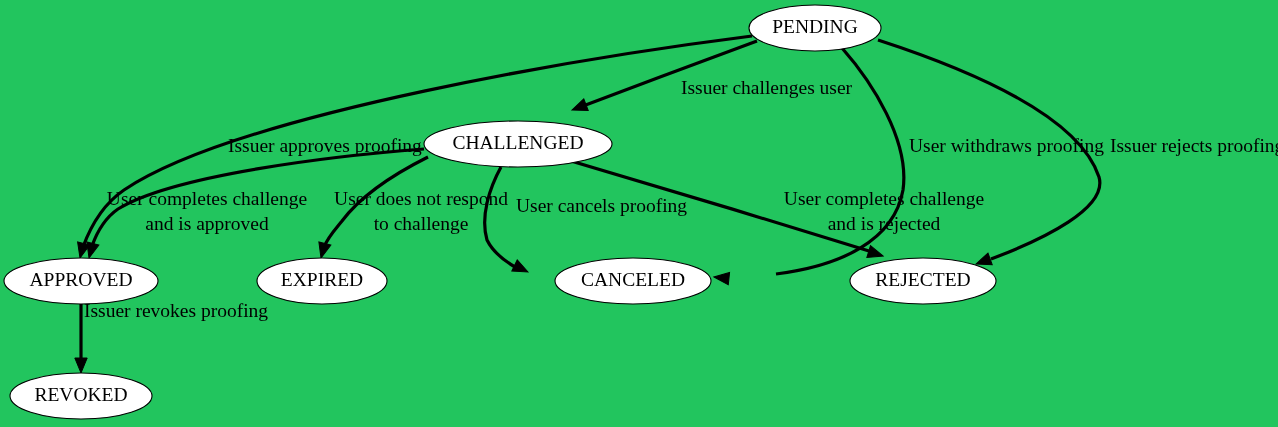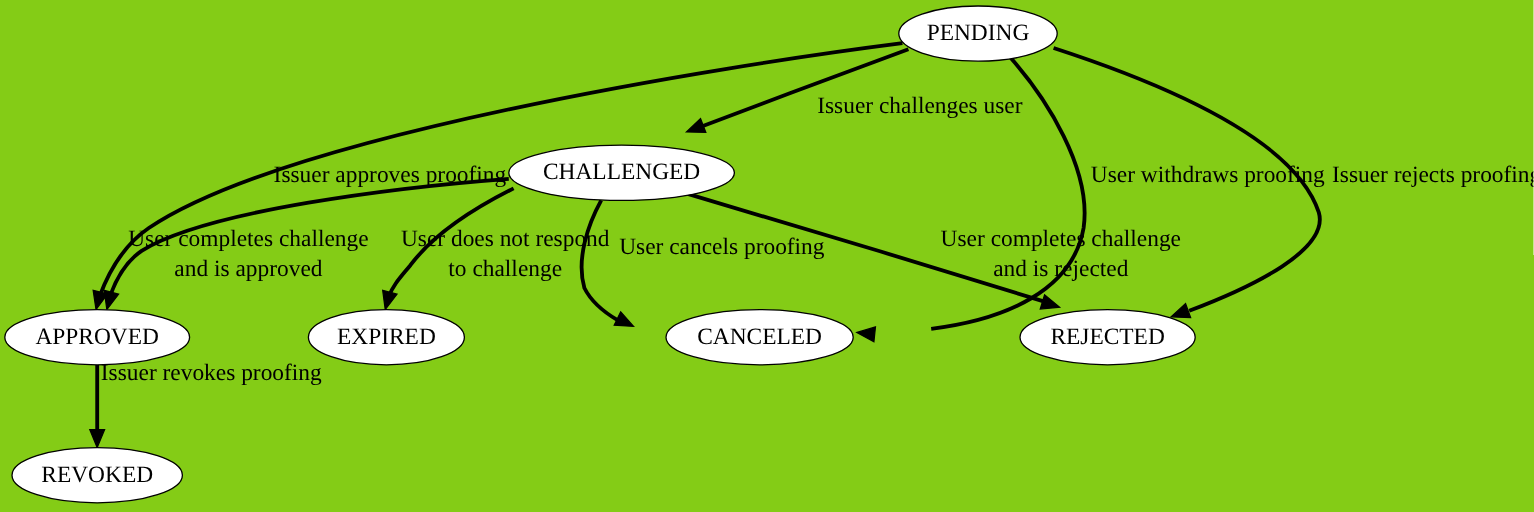--- a/index.html
+++ b/index.html
@@ -8,21 +8,21 @@
     padding: 0;
     background: #ffffff;
   }
   body {
     font-family: "Liberation Serif", "DejaVu Serif", serif;
   }
   #diagram-canvas {
     position: relative;
     width: 1278px;
     height: 427px;
-    background: #84cc16;
+    background: #22c55e;
     overflow: hidden;
   }
   svg#graph-svg {
     position: absolute;
     top: 0;
     left: 0;
     width: 1278px;
     height: 427px;
     display: block;
   }

